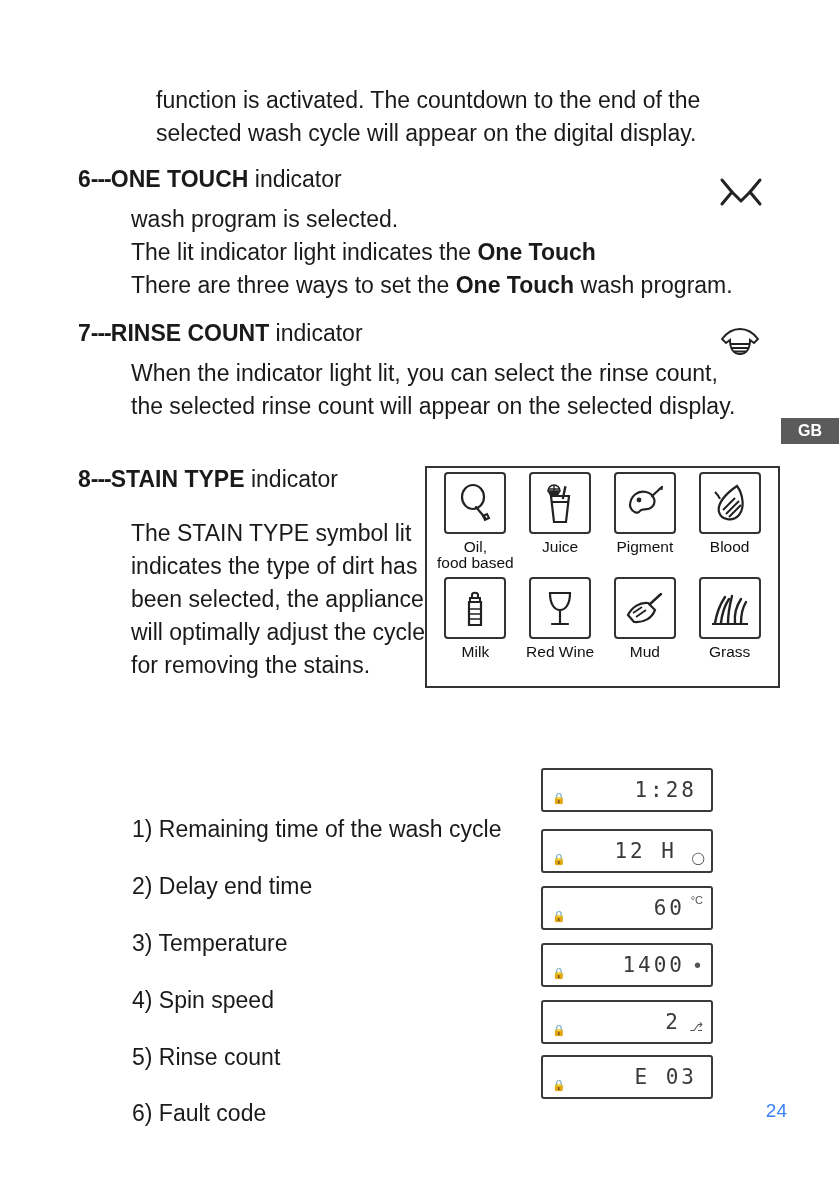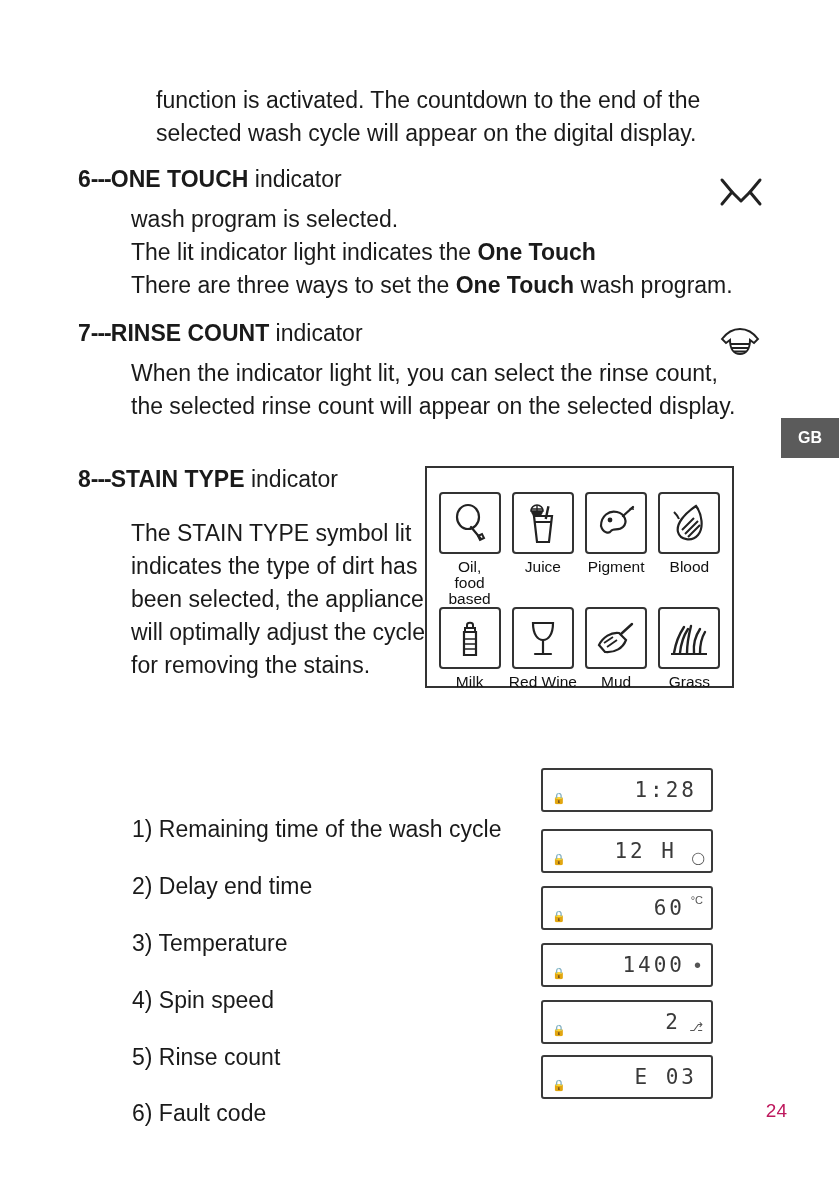--- a/index.html
+++ b/index.html
@@ -71,21 +71,21 @@
 
   
   #sec9-head { left: 78px; top: 740px; }
 
   
   .gb-tab {
     position: absolute;
     right: 0;
     top: 418px;
     width: 58px;
-    height: 40px;
+    height: 26px;
     background: #5b5b5b;
     color: #fff;
     font-size: 16px;
     font-weight: bold;
     display: flex;
     align-items: center;
     justify-content: center;
   }
 
   
@@ -93,29 +93,29 @@
     position: absolute;
   }
   #onetouch-icon { left: 718px; top: 176px; }
   #rinse-icon { left: 712px; top: 325px; }
 
   
   .stain-box {
     position: absolute;
     left: 425px;
     top: 466px;
-    width: 309px;
+    width: 355px;
     height: 222px;
     border: 2px solid #333;
     background: #fff;
     box-sizing: border-box;
     display: grid;
     grid-template-columns: repeat(4, 1fr);
     grid-template-rows: repeat(2, 1fr);
-    padding: 24px 6px;
+    padding: 4px 6px;
     gap: 0px;
   }
   .stain-cell {
     display: flex;
     flex-direction: column;
     align-items: center;
     justify-content: flex-start;
   }
   .stain-icon {
     width: 62px;
@@ -181,21 +181,21 @@
     right: 6px;
     font-size: 12px;
     color: #555;
   }
 
   .page-number {
     position: absolute;
     right: 52px;
     top: 1100px;
     font-size: 19px;
-    color: #be185d;
+    color: #3b82f6;
   }
 
   svg { display: block; }
 </style>
 </head>
 <body>
 
 <div class="page">
 
   <div class="intro">function is activated. The countdown to the end of the selected wash cycle will appear on the digital display.</div>

